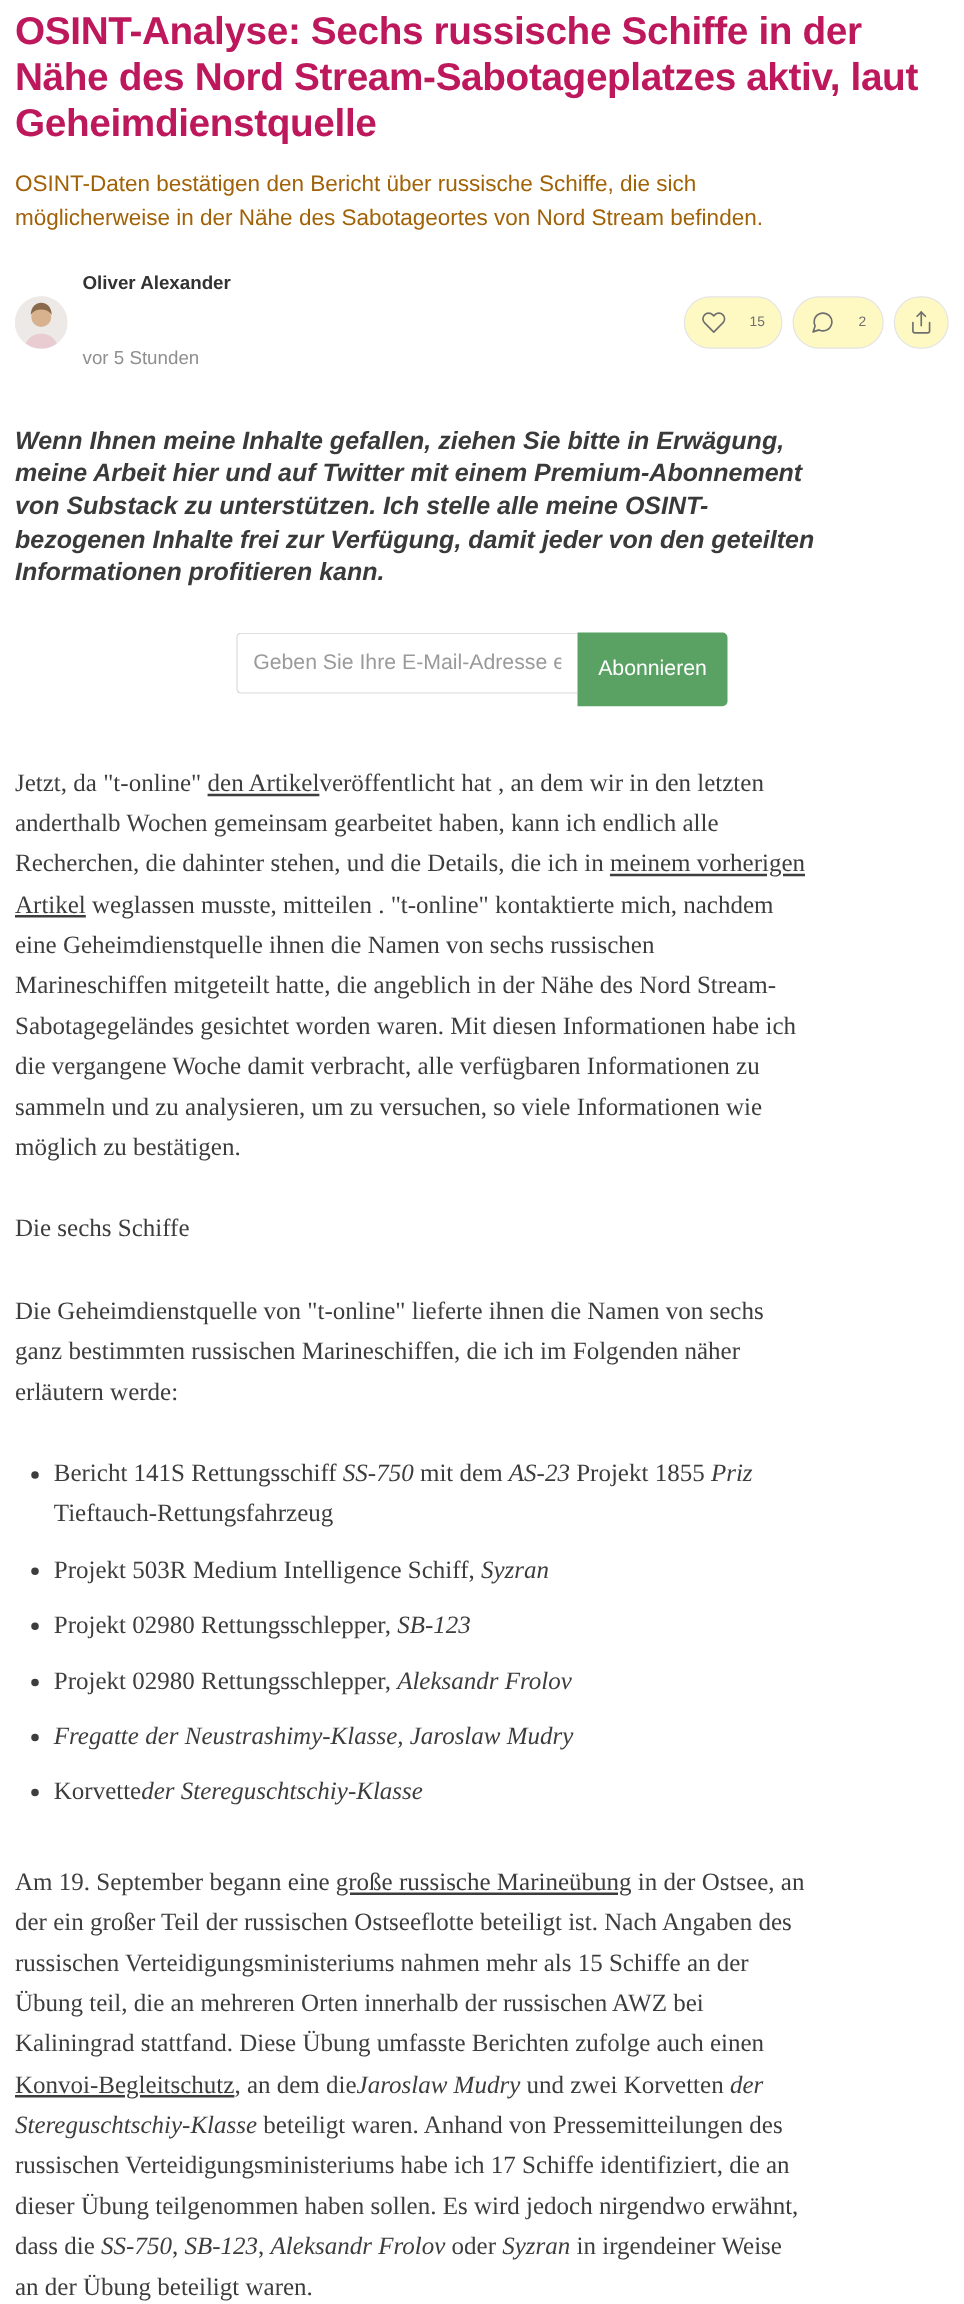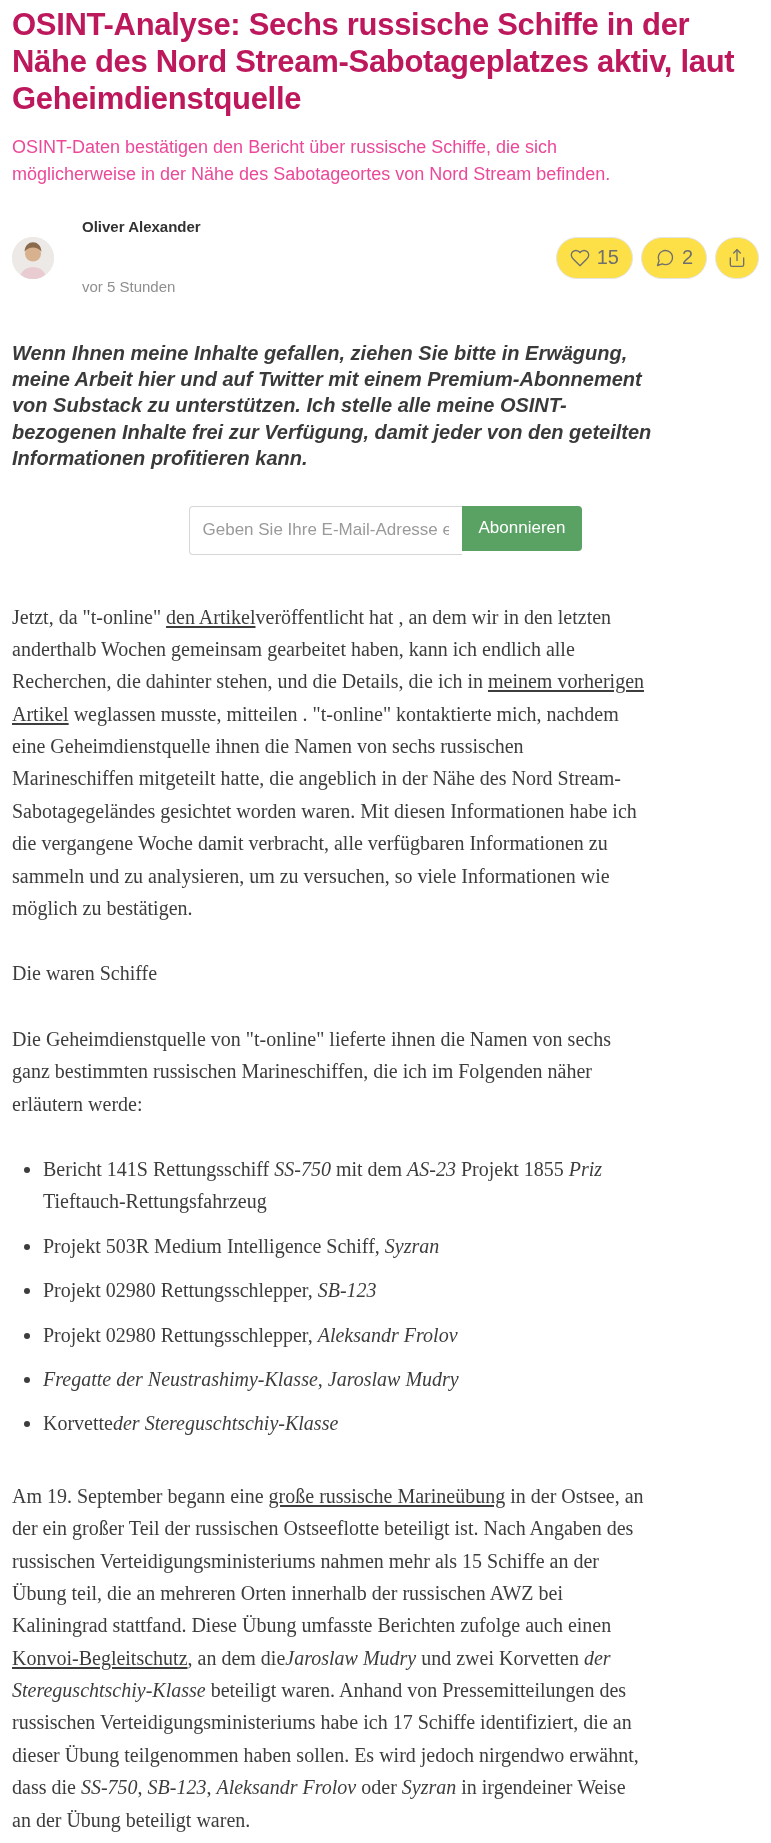--- a/index.html
+++ b/index.html
@@ -1,36 +1,36 @@
 <!DOCTYPE html>
 <html lang="de"><head>
 <meta charset="utf-8">
 <style>
   html,body{margin:0;padding:0;background:#ffffff;}
   .page{width:771px;background:#fff;font-family:"Liberation Sans",sans-serif;color:#404040;box-sizing:border-box;padding:6px 12px 10px;}
   
   .title{font-size:31px;line-height:1.2;font-weight:700;color:#be185d;margin:0 0 16px;letter-spacing:-.3px;max-width:735px;}
-  .subtitle{font-size:18px;line-height:1.5;color:#ec4899;margin:0 0 30px;max-width:632px;font-weight:400;}
+  .subtitle{font-size:18px;line-height:1.5;color:#a16207;margin:0 0 30px;max-width:632px;font-weight:400;}
   .byline{display:flex;align-items:center;justify-content:space-between;margin:0 0 42px;}
-  .author{display:flex;align-items:center;gap:28px;}
+  .author{display:flex;align-items:center;gap:12px;}
   .avatar{width:42px;height:42px;border-radius:50%;overflow:hidden;flex:0 0 auto;background:#ece9e7;}
   .author-meta{display:flex;flex-direction:column;}
   .author-name{font-size:15px;font-weight:700;color:#323232;line-height:1.25;}
   .author-time{font-size:15px;color:#8f8f8f;line-height:1.35;margin-top:41px;}
   .actions{display:flex;align-items:center;gap:8px;}
-  .pill{display:flex;align-items:center;gap:7px;height:42px;padding:0 13px;border:1px solid #e4e4e4;border-radius:999px;background:#fde047;color:#6f6f6f;font-size:20px;cursor:pointer;font-family:inherit;}
+  .pill{display:flex;align-items:center;gap:19px;height:42px;padding:0 13px;border:1px solid #e4e4e4;border-radius:999px;background:#fef9c3;color:#6f6f6f;font-size:11px;cursor:pointer;font-family:inherit;}
   .pill svg{display:block;}
   .pill.round{padding:0 11px;}
   
   .promo{font-style:italic;font-weight:700;font-size:20px;line-height:1.32;color:#3a3a3a;margin:0 0 34px;max-width:645px;}
   
   .subscribe{display:flex;justify-content:center;margin:0 0 46px;}
   .sub-input{box-sizing:border-box;width:273px;height:49px;border:1px solid #d6d6d6;border-right:none;border-radius:4px 0 0 4px;padding:0 13px;font-size:17px;color:#444;font-family:inherit;outline:none;}
   .sub-input::placeholder{color:#9a9a9a;}
-  .sub-btn{box-sizing:border-box;height:45px;padding:0 17px;border:none;border-radius:0 4px 4px 0;color:#fff;font-size:17px;cursor:pointer;font-family:inherit;}
+  .sub-btn{box-sizing:border-box;height:59px;padding:0 17px;border:none;border-radius:0 4px 4px 0;color:#fff;font-size:17px;cursor:pointer;font-family:inherit;}
   
   .body{font-family:"Liberation Serif","DejaVu Serif",serif;font-size:20px;line-height:1.62;color:#3d3d3d;max-width:632px;}
   .body p{margin:0 0 33px;}
   .lnk{color:inherit;text-decoration:underline;text-underline-offset:2px;cursor:pointer;}
   .it{font-style:italic;}
   .section-heading{font-family:"Liberation Sans",sans-serif;font-size:22px;font-weight:700;color:#333;margin:44px 0 18px;letter-spacing:-.2px;}
   ul.ships{margin:0 0 40px;padding-left:31px;}
   ul.ships li{margin-bottom:12px;}
 </style>
 </head>
@@ -90,21 +90,21 @@
 
   <div class="subscribe">
     <input class="sub-input" type="email" placeholder="Geben Sie Ihre E-Mail-Adresse ein..." style="">
     <button class="sub-btn" style="background: rgb(89, 162, 100);">Abonnieren</button>
   </div>
 
   <div class="body">
 
     <p><span>Jetzt, da "t-online" </span><a class="lnk" href="#">den Artikel</a><span>veröffentlicht hat , an dem wir in den letzten anderthalb Wochen gemeinsam gearbeitet haben, kann ich endlich alle Recherchen, die dahinter stehen, und die Details, die ich in </span><a class="lnk" href="#">meinem vorherigen Artikel</a><span> weglassen musste, mitteilen . "t-online" kontaktierte mich, nachdem eine Geheimdienstquelle ihnen die Namen von sechs russischen Marineschiffen mitgeteilt hatte, die angeblich in der Nähe des Nord Stream-Sabotagegeländes gesichtet worden waren. Mit diesen Informationen habe ich die vergangene Woche damit verbracht, alle verfügbaren Informationen zu sammeln und zu analysieren, um zu versuchen, so viele Informationen wie möglich zu bestätigen.</span></p>
 
-    <p>Die waren Schiffe</p>
+    <p>Die sechs Schiffe</p>
 
     <p>Die Geheimdienstquelle von "t-online" lieferte ihnen die Namen von sechs ganz bestimmten russischen Marineschiffen, die ich im Folgenden näher erläutern werde:</p>
 
     <ul class="ships">
         <li><span>Bericht 141S Rettungsschiff </span><span class="it">SS-750</span><span> mit dem </span><span class="it">AS-23</span><span> Projekt 1855 </span><span class="it">Priz</span><span> Tieftauch-Rettungsfahrzeug</span></li>
         <li><span>Projekt 503R Medium Intelligence Schiff, </span><span class="it">Syzran</span></li>
         <li><span>Projekt 02980 Rettungsschlepper, </span><span class="it">SB-123</span></li>
         <li><span>Projekt 02980 Rettungsschlepper, </span><span class="it">Aleksandr Frolov</span></li>
         <li><span class="it">Fregatte der Neustrashimy-Klasse, Jaroslaw Mudry</span></li>
         <li><span>Korvette</span><span class="it">der Stereguschtschiy-Klasse</span></li>

